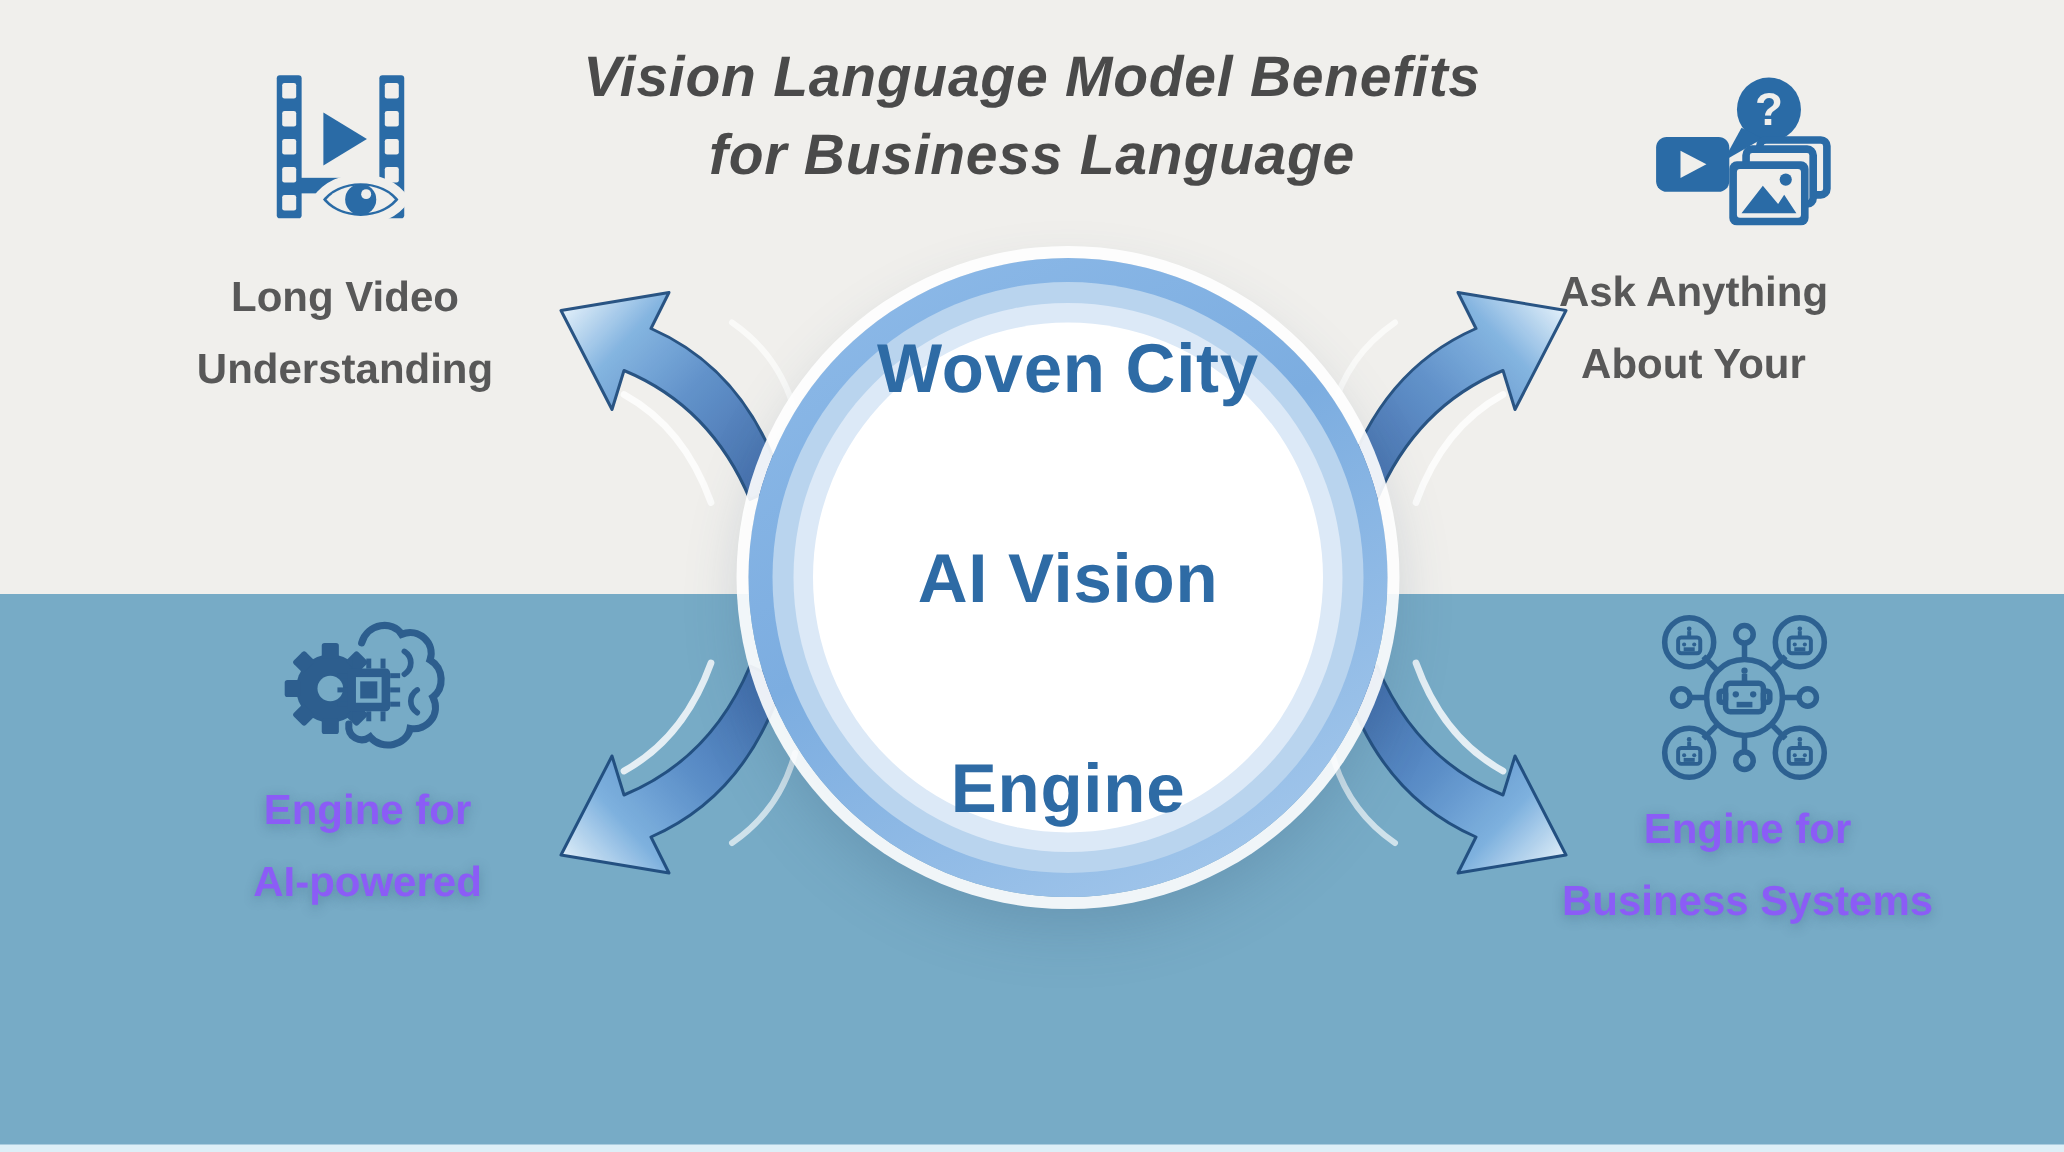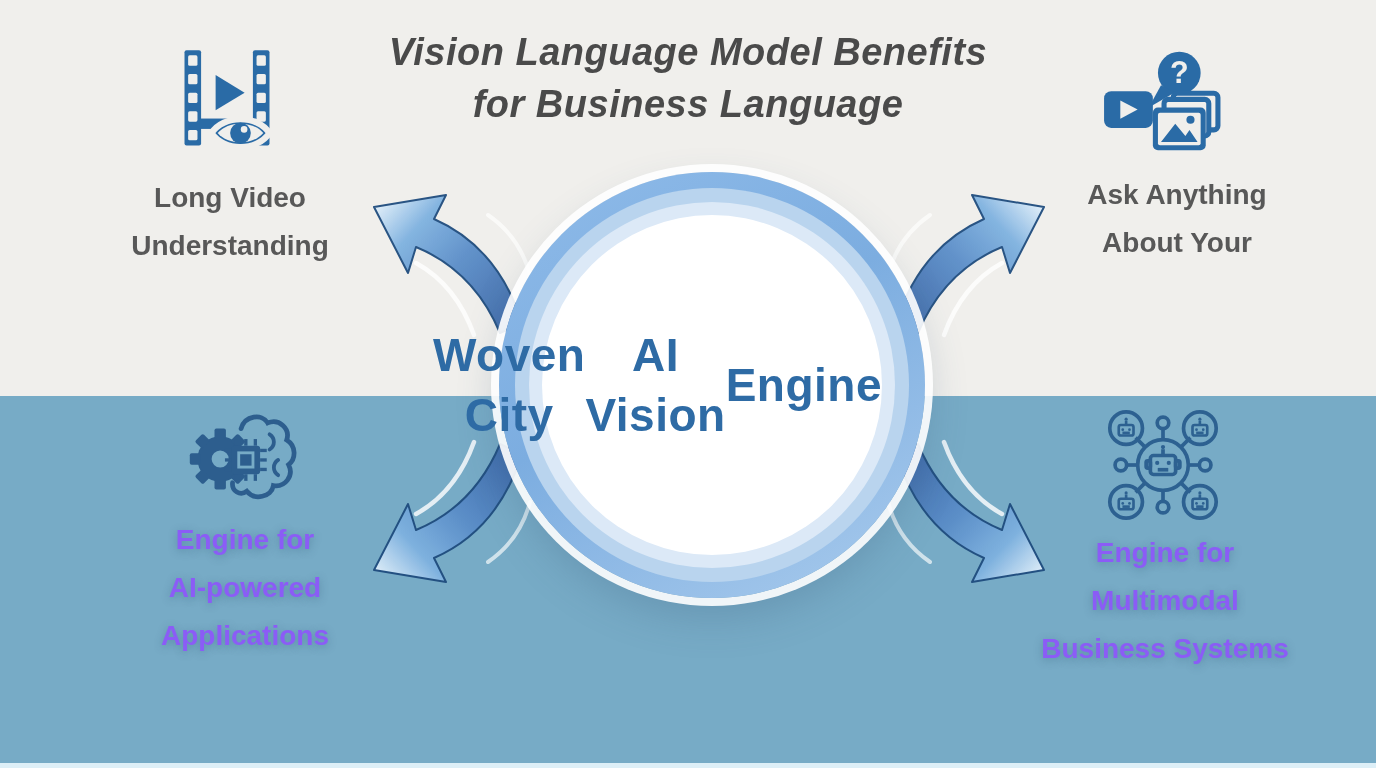--- a/index.html
+++ b/index.html
@@ -14,21 +14,21 @@
   .title{
     position:absolute;left:288px;top:26px;width:800px;z-index:4;
     text-align:center;font-weight:bold;font-size:38px;line-height:52px;
     color:#4a4a4a;letter-spacing:.5px;font-style:italic;
   }
 
   .label{position:absolute;z-index:4;text-align:center;font-weight:bold;font-size:28px;line-height:48px;}
   .label-top{color:#585858;}
   .label-bottom{color:#8b5cf6;text-shadow:0 2px 8px rgba(40,80,110,.35);}
   .label-tl{left:50px;top:174px;width:360px;}
-  .label-tr{left:1012px;top:171px;width:330px;}
+  .label-tr{left:964px;top:171px;width:330px;}
   .label-bl{left:63px;top:516px;width:364px;}
   .label-br{left:973px;top:529px;width:384px;}
 
   .icon-box{position:absolute;z-index:4;}
   .icon-tl{left:170px;top:46px;width:114px;height:114px;}
   .icon-tr{left:1100px;top:46px;width:122px;height:118px;}
   .icon-bl{left:186px;top:404px;width:114px;height:110px;}
   .icon-br{left:1104px;top:406px;width:118px;height:118px;}
   .icon-box svg{width:100%;height:100%;display:block;}
 
@@ -37,21 +37,21 @@
   .circle{
     position:absolute;left:499px;top:172px;width:426px;height:426px;z-index:3;
     border-radius:50%;box-sizing:border-box;padding:16px;
     background:linear-gradient(150deg,#8fbbe9 0%,#7cade0 45%,#a9cbed 100%);
     box-shadow:0 0 0 8px rgba(255,255,255,.9), 0 18px 42px rgba(60,95,125,.28);
   }
   .circle-ring2{box-sizing:border-box;width:100%;height:100%;border-radius:50%;background:#b9d4ee;padding:14px;}
   .circle-ring3{box-sizing:border-box;width:100%;height:100%;border-radius:50%;background:#dce9f7;padding:13px;}
   .circle-core{
     box-sizing:border-box;width:100%;height:100%;border-radius:50%;background:#ffffff;
-    display:flex;flex-direction:row;align-items:center;justify-content:flex-end;text-align:center;
+    display:flex;flex-direction:column;align-items:center;justify-content:space-between;text-align:center;
   }
   .circle-core .line{font-weight:bold;font-size:46px;line-height:60px;color:#2e6ba5;letter-spacing:.5px;}
 </style>
 </head>
 <body>
 
 <div class="bg-bottom"></div>
 <div class="bg-edge-strip"></div>
 
 <svg id="arrow-layer" viewBox="0 0 1376 768">
@@ -210,25 +210,23 @@
   <div>Long Video</div>
   <div>Understanding</div>
 </div>
 <div class="label label-top label-tr">
   <div>Ask Anything</div>
   <div>About Your</div>
 </div>
 <div class="label label-bottom label-bl">
   <div>Engine for</div>
   <div>AI-powered</div>
-  <div>Applications</div>
 </div>
 <div class="label label-bottom label-br">
   <div>Engine for</div>
-  <div>Multimodal</div>
   <div>Business Systems</div>
 </div>
 
 <div class="circle">
   <div class="circle-ring2">
     <div class="circle-ring3">
       <div class="circle-core">
         <div class="line">Woven City</div>
         <div class="line">AI Vision</div>
         <div class="line">Engine</div>

